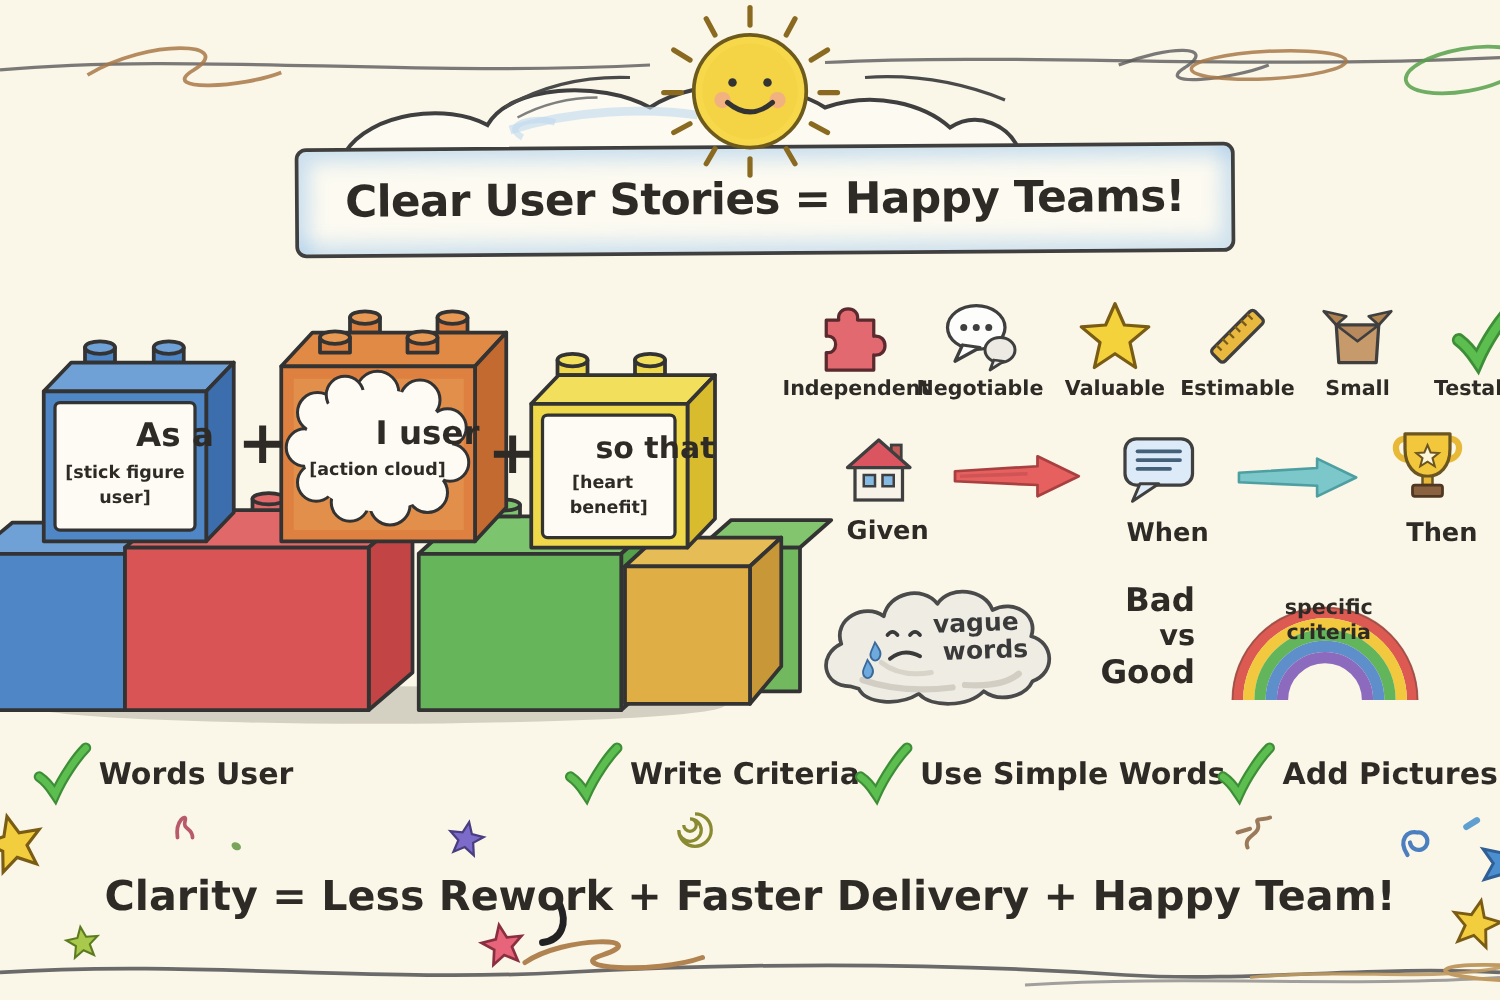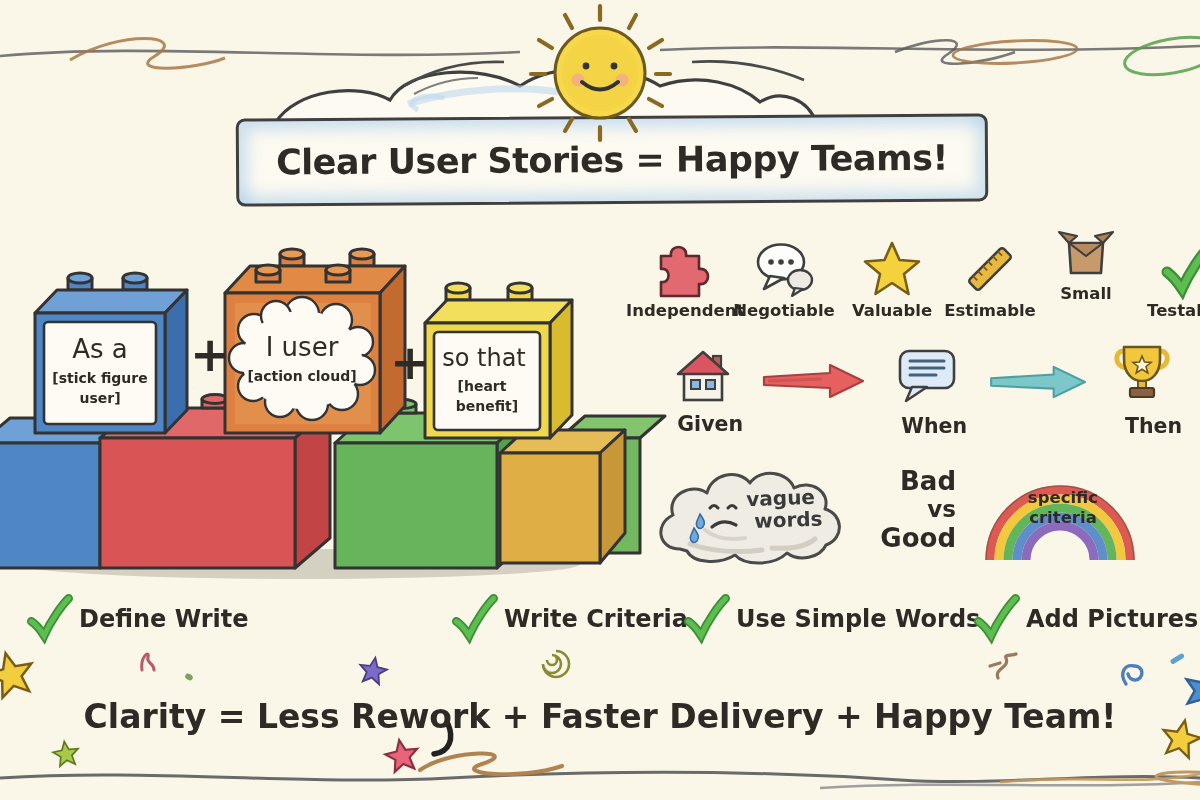--- a/index.html
+++ b/index.html
@@ -18,21 +18,21 @@
     left:236px; top:116px; width:752px; height:88px;
     background:#FCFAF1; border:3.5px solid #3f3f3f; border-radius:9px;
     transform:rotate(-0.4deg); z-index:4;
     box-shadow: inset 9px 9px 14px rgba(150,195,235,.45),
                 inset -9px -9px 14px rgba(150,195,235,.40);
     display:flex; align-items:center; justify-content:center;
   }
   .banner-title { font-size:35px; font-weight:bold; white-space:nowrap; letter-spacing:-.5px; }
 
   
-  .block-title { font-size:26px; font-weight:normal; text-align:center; }
+  .block-title { font-size:26px; font-weight:bold; text-align:center;margin-left:40px; }
   .block-sub { font-size:14px; font-weight:bold; text-align:center; line-height:1.25; }
   .plus { font-size:48px; font-weight:bold; z-index:6; }
 
   
   .invest-item { width:104px; text-align:center; z-index:2; }
   .invest-item svg { margin:0 auto; }
   .invest-label { font-size:16.5px; font-weight:bold; margin-top:3px; white-space:nowrap; }
 
   .gwt-label { font-size:20.5px; font-weight:bold; text-align:right; }
 
@@ -252,21 +252,21 @@
           <line x1="26" y1="22" x2="26" y2="28"></line>
             <line x1="33" y1="22" x2="33" y2="28"></line>
           <line x1="40" y1="22" x2="40" y2="28"></line>
             <line x1="47" y1="22" x2="47" y2="28"></line>
         </g>
       </g>
     </svg>
     <div class="invest-label">Estimable</div>
   </div>
 
-  <div class="abs invest-item" style="left:1034px;top:223px">
+  <div class="abs invest-item" style="left:1034px;top:240px">
     <svg width="58" height="58" viewBox="0 0 58 58" style="margin:0 auto">
       <polygon points="12,20 2,9 20,13" fill="#B08350" stroke="#3f3f3f" stroke-width="2.2" stroke-linejoin="round"></polygon>
       <polygon points="46,20 56,9 38,13" fill="#B08350" stroke="#3f3f3f" stroke-width="2.2" stroke-linejoin="round"></polygon>
       <polygon points="12,20 46,20 43,30 15,30" fill="#7a5a3a" stroke="#3f3f3f" stroke-width="2.2"></polygon>
       <polygon points="12,20 46,20 44,50 14,50" fill="#C79A6B" stroke="#3f3f3f" stroke-width="2.6" stroke-linejoin="round"></polygon>
       <polygon points="12,20 29,33 46,20" fill="#B8895C" stroke="#3f3f3f" stroke-width="2.2" stroke-linejoin="round"></polygon>
     </svg>
     <div class="invest-label">Small</div>
   </div>
 
@@ -340,31 +340,31 @@
   <svg class="abs" style="left:980px;top:458px" width="160" height="106" viewBox="0 0 160 106">
     <g fill="none" stroke-linecap="butt">
       <path d="M10 102 A70 70 0 0 1 150 102" stroke="#DC5A52" stroke-width="9"></path>
       <path d="M19 102 A61 61 0 0 1 141 102" stroke="#F2C83E" stroke-width="9"></path>
       <path d="M28 102 A52 52 0 0 1 132 102" stroke="#62B55A" stroke-width="9"></path>
       <path d="M37 102 A43 43 0 0 1 123 102" stroke="#5E8FCB" stroke-width="9"></path>
       <path d="M46 102 A34 34 0 0 1 114 102" stroke="#8C6BBF" stroke-width="9"></path>
       <path d="M6 102 A74 74 0 0 1 154 102" stroke="#8a4a42" stroke-width="1.6" opacity=".7"></path>
     </g>
   </svg>
-  <div class="abs rainbow-text" style="left:1018px;top:488px;width:90px">
+  <div class="abs rainbow-text" style="left:1018px;top:476px;width:90px">
     <div>specific</div>
     <div>criteria</div>
   </div>
 
   <div class="abs check-item" style="left:25px;top:596px">
     <svg width="46" height="46" viewBox="0 0 58 58">
       <path d="M8 32 C17 38 22 47 24 50 C32 32 46 12 55 3" stroke="#3E8E38" stroke-width="11" fill="none" stroke-linecap="round"></path>
       <path d="M8 32 C17 38 22 47 24 50 C32 32 46 12 55 3" stroke="#5BBE4F" stroke-width="6.5" fill="none" stroke-linecap="round"></path>
     </svg>
-    <div class="check-label">Define Write</div>
+    <div class="check-label">Words User</div>
   </div>
   <div class="abs check-item" style="left:450px;top:596px">
     <svg width="46" height="46" viewBox="0 0 58 58">
       <path d="M8 32 C17 38 22 47 24 50 C32 32 46 12 55 3" stroke="#3E8E38" stroke-width="11" fill="none" stroke-linecap="round"></path>
       <path d="M8 32 C17 38 22 47 24 50 C32 32 46 12 55 3" stroke="#5BBE4F" stroke-width="6.5" fill="none" stroke-linecap="round"></path>
     </svg>
     <div class="check-label">Write Criteria</div>
   </div>
   <div class="abs check-item" style="left:682px;top:596px">
     <svg width="46" height="46" viewBox="0 0 58 58">

